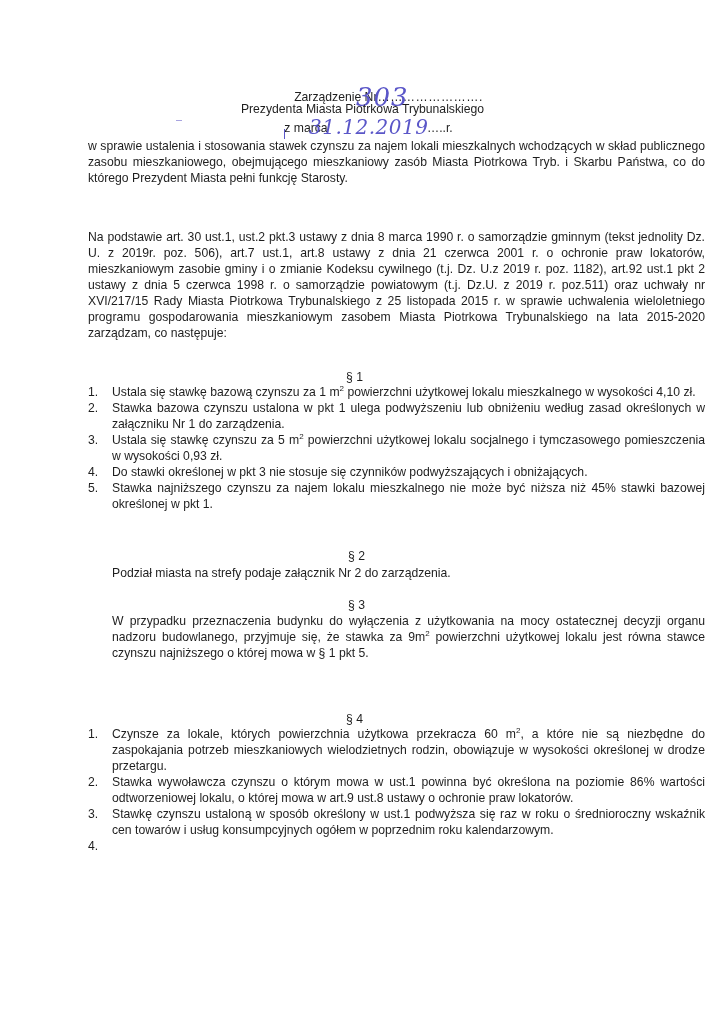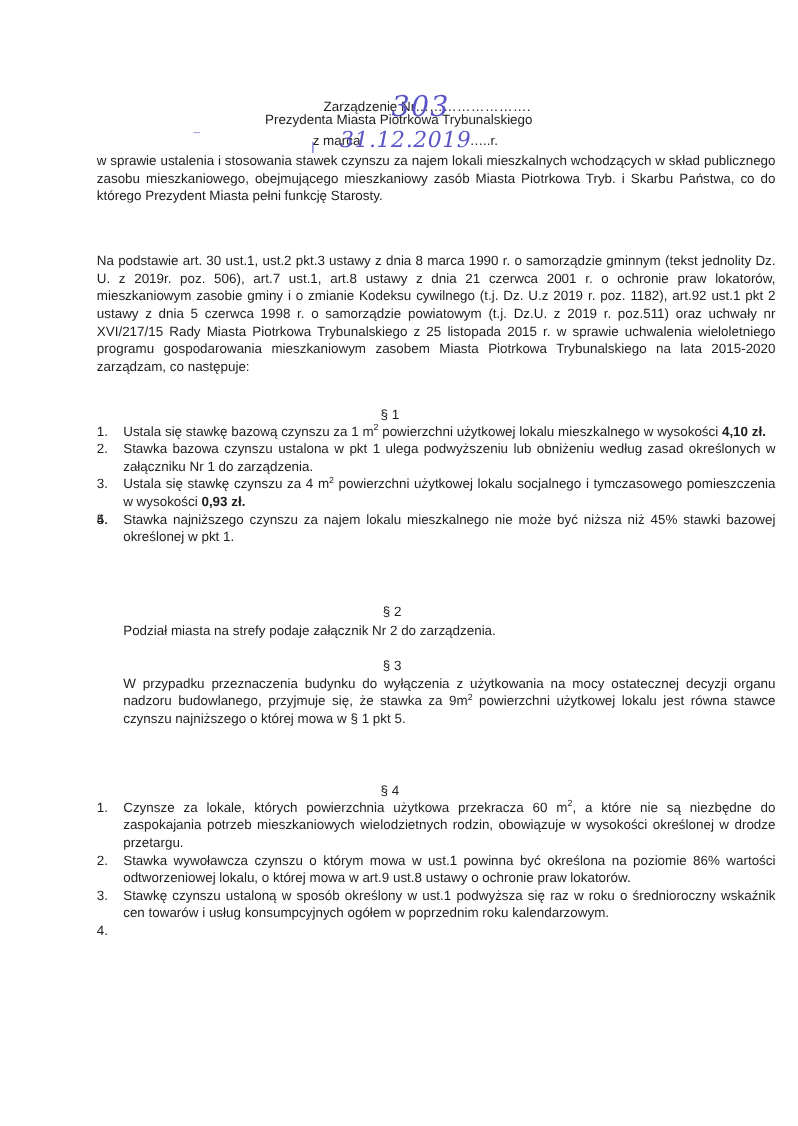--- a/index.html
+++ b/index.html
@@ -38,21 +38,21 @@
 
   ol.items { position: absolute; left: 88px; width: 617px; margin: 0; padding: 0; list-style: none; }
   ol.items li { position: relative; padding-left: 24px; text-align: justify; line-height: 16px; }
   ol.items li .num { position: absolute; left: 0; top: 0; }
   .list1 { top: 384px; }
   .list4 { top: 726px; }
   .indent { position: absolute; left: 112px; width: 593px; text-align: justify; line-height: 16px; }
   .sec2-text { top: 565px; }
   .sec3-text { top: 613px; }
   sup { font-size: 8px; line-height: 0; vertical-align: 5px; }
-  b { font-weight: bold; }
+  b { font-weight: normal; }
 </style>
 </head>
 <body>
 
 <div class="page">
 
   <div class="hdr hdr-title">
     <span>Zarządzenie Nr</span><span class="dots">…………………….</span>
   </div>
   <div class="hand hand-nr">303</div>
@@ -75,24 +75,25 @@
     <li>
       <span class="num">1.</span>
       <span>Ustala się stawkę bazową czynszu za 1 m</span><sup>2</sup><span> powierzchni użytkowej lokalu mieszkalnego w wysokości </span><b>4,10 zł.</b>
     </li>
     <li>
       <span class="num">2.</span>
       <span>Stawka bazowa czynszu ustalona w pkt 1 ulega podwyższeniu lub obniżeniu według zasad określonych w załączniku Nr 1 do zarządzenia.</span>
     </li>
     <li>
       <span class="num">3.</span>
-      <span>Ustala się stawkę czynszu za 4 m</span><sup>2</sup><span> powierzchni użytkowej lokalu socjalnego i tymczasowego pomieszczenia w wysokości </span><b>0,93 zł.</b>
+      <span>Ustala się stawkę czynszu za 5 m</span><sup>2</sup><span> powierzchni użytkowej lokalu socjalnego i tymczasowego pomieszczenia w wysokości </span><b>0,93 zł.</b>
     </li>
     <li>
       <span class="num">4.</span>
+      <span>Do stawki określonej w pkt 3 nie stosuje się czynników podwyższających i obniżających.</span>
     </li>
     <li>
       <span class="num">5.</span>
       <span>Stawka najniższego czynszu za najem lokalu mieszkalnego nie może być niższa niż 45% stawki bazowej określonej w pkt 1.</span>
     </li>
   </ol>
 
   <div class="sec sec2">§ 2</div>
   <div class="indent sec2-text">Podział miasta na strefy podaje załącznik Nr 2 do zarządzenia.</div>
 

